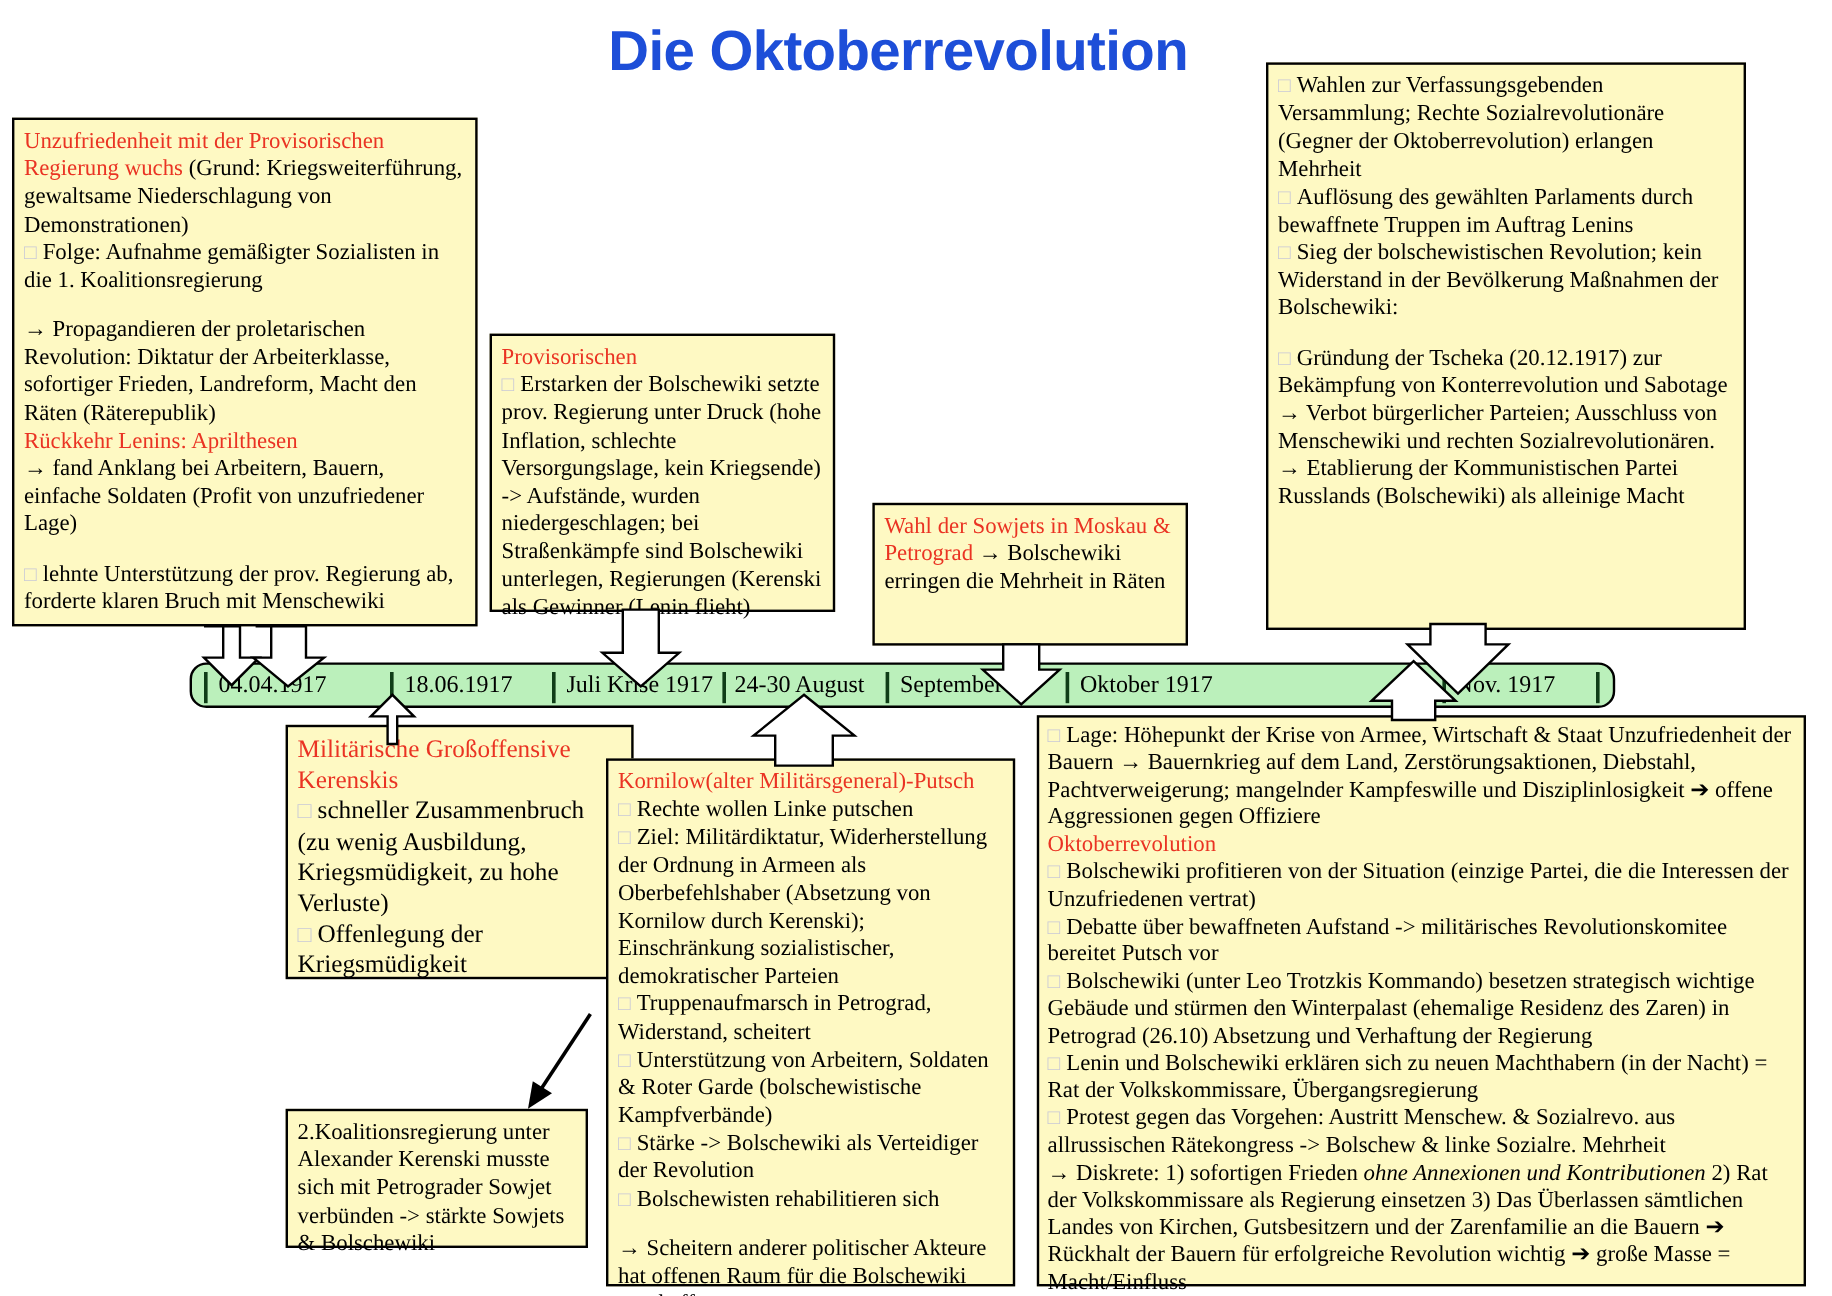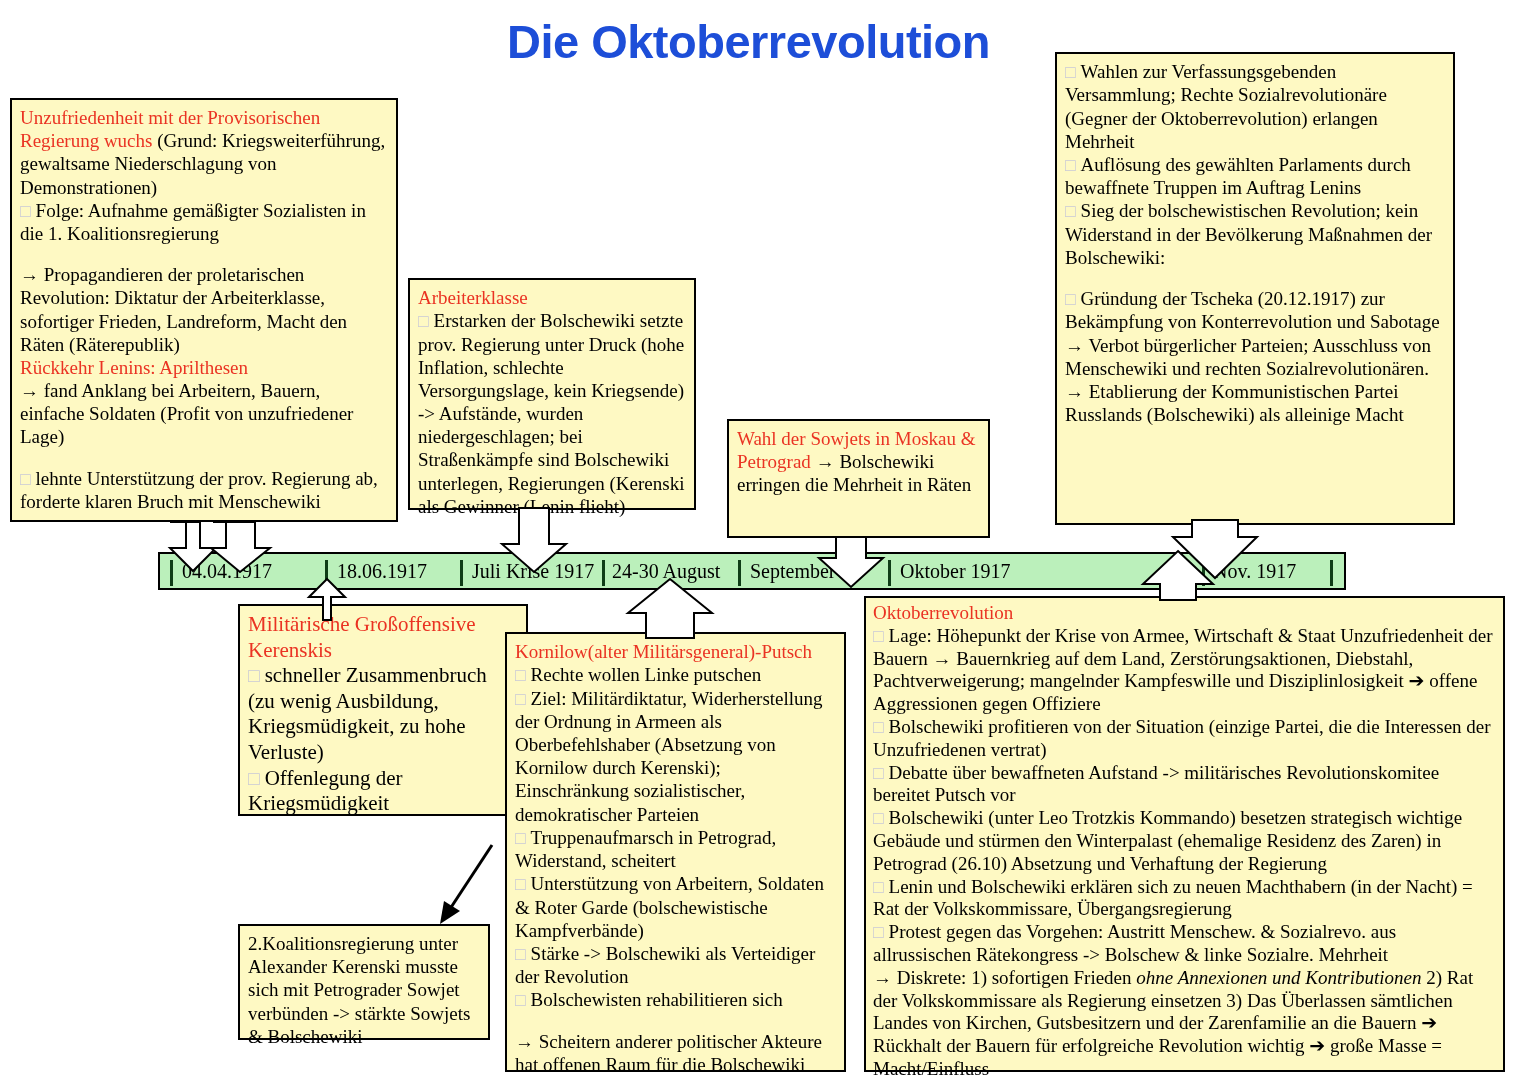--- a/index.html
+++ b/index.html
@@ -140,21 +140,21 @@
       <span class="ln">→ Propagandieren der proletarischen Revolution: Diktatur der Arbeiterklasse, sofortiger Frieden, Landreform, Macht den Räten (Räterepublik)</span>
       <span class="ln hd">Rückkehr Lenins: Aprilthesen</span>
       <span class="ln">→ fand Anklang bei Arbeitern, Bauern, einfache Soldaten (Profit von unzufriedener Lage)</span>
       <span class="blank"></span>
       <span class="ln bul">lehnte Unterstützung der prov. Regierung ab, forderte klaren Bruch mit Menschewiki</span>
     </div>
   </div>
 
   <div class="box" style="left:408px; top:278px; width:288px; height:232px; font-size:19px; line-height:1.22;">
     <div class="inner">
-      <span class="ln hd">Arbeiterklasse</span>
+      <span class="ln hd">Provisorischen</span>
       <span class="ln bul">Erstarken der Bolschewiki setzte prov. Regierung unter Druck (hohe Inflation, schlechte Versorgungslage, kein Kriegsende) -&gt; Aufstände, wurden niedergeschlagen; bei Straßenkämpfe sind Bolschewiki unterlegen, Regierungen (Kerenski als Gewinner (Lenin flieht)</span>
     </div>
   </div>
 
   <div class="box" style="left:727px; top:419px; width:263px; height:119px; font-size:19px; line-height:1.22;">
     <div class="inner">
       <span class="hd">Wahl der Sowjets in Moskau &amp; Petrograd</span><span> → Bolschewiki erringen die Mehrheit in Räten</span>
     </div>
   </div>
 
@@ -163,21 +163,21 @@
       <span class="ln bul">Wahlen zur Verfassungsgebenden Versammlung; Rechte Sozialrevolutionäre (Gegner der Oktoberrevolution) erlangen Mehrheit</span>
       <span class="ln bul">Auflösung des gewählten Parlaments durch bewaffnete Truppen im Auftrag Lenins</span>
       <span class="ln bul">Sieg der bolschewistischen Revolution; kein Widerstand in der Bevölkerung  Maßnahmen der Bolschewiki:</span>
       <span class="blank"></span>
       <span class="ln bul">Gründung der Tscheka (20.12.1917) zur Bekämpfung von Konterrevolution und Sabotage</span>
       <span class="ln">→ Verbot bürgerlicher Parteien; Ausschluss von Menschewiki und rechten Sozialrevolutionären.</span>
       <span class="ln">→ Etablierung der Kommunistischen Partei Russlands (Bolschewiki) als alleinige Macht</span>
     </div>
   </div>
 
-  <div id="timeline" style="left:158px; top:552px; width:1188px; height:38px;">
+  <div id="timeline" style="left:158px; top:552px; width:1188px; height:38px;border-radius:14px;">
     <div class="tick" style="left:10px;"></div>
     <div class="tl-label" style="left:22px;">04.04.1917</div>
 
     <div class="tick" style="left:165px;"></div>
     <div class="tl-label" style="left:177px;">18.06.1917</div>
 
     <div class="tick" style="left:300px;"></div>
     <div class="tl-label" style="left:312px;">Juli Krise 1917</div>
 
     <div class="tick" style="left:442px;"></div>
@@ -218,22 +218,22 @@
       <span class="ln bul">Unterstützung von Arbeitern, Soldaten &amp; Roter Garde (bolschewistische Kampfverbände)</span>
       <span class="ln bul">Stärke -&gt; Bolschewiki als Verteidiger der Revolution</span>
       <span class="ln bul">Bolschewisten rehabilitieren sich</span>
       <span class="blank"></span>
       <span class="ln">→ Scheitern anderer politischer Akteure hat offenen Raum für die Bolschewiki geschaffen</span>
     </div>
   </div>
 
   <div class="box" style="left:864px; top:596px; width:641px; height:476px; font-size:19px; line-height:1.20;">
     <div class="inner" style="padding:4px 7px;">
+      <span class="ln bul">Lage: Höhepunkt der Krise von Armee, Wirtschaft &amp; Staat Unzufriedenheit der Bauern → Bauernkrieg auf dem Land, Zerstörungsaktionen, Diebstahl, Pachtverweigerung; mangelnder Kampfeswille und Disziplinlosigkeit ➔ offene Aggressionen gegen Offiziere</span>
       <span class="ln hd">Oktoberrevolution</span>
-      <span class="ln bul">Lage: Höhepunkt der Krise von Armee, Wirtschaft &amp; Staat Unzufriedenheit der Bauern → Bauernkrieg auf dem Land, Zerstörungsaktionen, Diebstahl, Pachtverweigerung; mangelnder Kampfeswille und Disziplinlosigkeit ➔ offene Aggressionen gegen Offiziere</span>
       <span class="ln bul">Bolschewiki profitieren von der Situation (einzige Partei, die die Interessen der Unzufriedenen vertrat)</span>
       <span class="ln bul">Debatte über bewaffneten Aufstand -&gt; militärisches Revolutionskomitee bereitet Putsch vor</span>
       <span class="ln bul">Bolschewiki (unter Leo Trotzkis Kommando) besetzen strategisch wichtige Gebäude und stürmen den Winterpalast (ehemalige Residenz des Zaren) in Petrograd (26.10)   Absetzung und Verhaftung der Regierung</span>
       <span class="ln bul">Lenin und Bolschewiki erklären sich zu neuen Machthabern (in der Nacht) = Rat der Volkskommissare, Übergangsregierung</span>
       <span class="ln bul">Protest gegen das Vorgehen: Austritt Menschew. &amp; Sozialrevo. aus allrussischen Rätekongress -&gt; Bolschew &amp; linke Sozialre. Mehrheit</span>
       <span class="ln"><span>→ Diskrete: 1) sofortigen Frieden </span><span class="it">ohne Annexionen und Kontributionen</span><span> 2) Rat der Volkskommissare als Regierung einsetzen 3) Das Überlassen sämtlichen Landes von Kirchen, Gutsbesitzern und der Zarenfamilie an die Bauern ➔ Rückhalt der Bauern für erfolgreiche Revolution wichtig ➔ große Masse = Macht/Einfluss</span></span>
 
     </div>
   </div>
 

